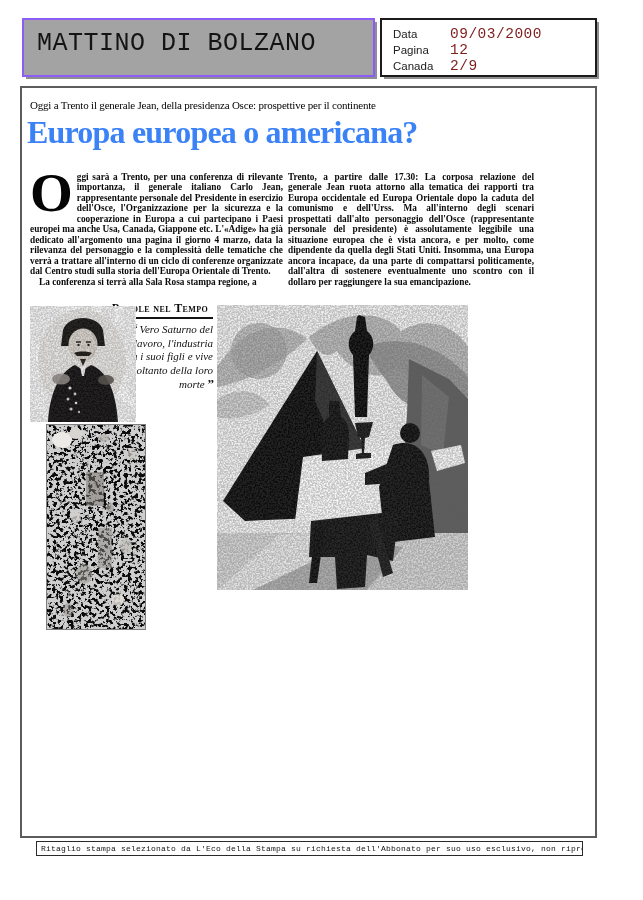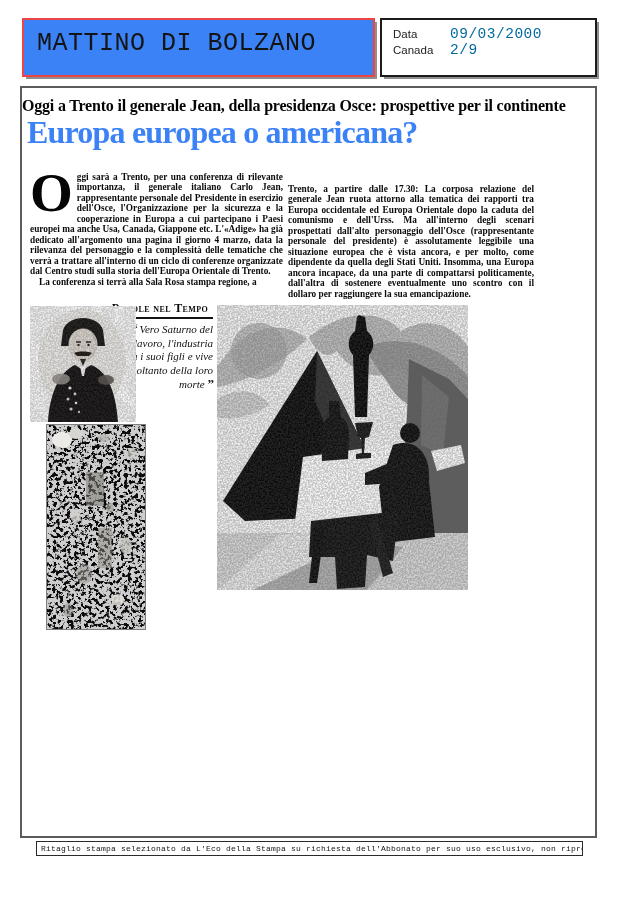--- a/index.html
+++ b/index.html
@@ -4,62 +4,62 @@
 <style>
   * { margin:0; padding:0; box-sizing:border-box; }
   html,body { width:643px; height:900px; background:#ffffff; overflow:hidden; }
   body { position:relative; font-family:"Liberation Serif", serif; color:#0d0d0d; }
 
   .abs { position:absolute; }
 
   
   .masthead-box {
     left:22px; top:18px; width:353px; height:59px;
-    border:2px solid #ef4444; background:#3b82f6;
+    border:2px solid #8b5cf6; background:#a3a3a3;
     box-shadow:3px 3px 0 -1px #8f8f8f;
   }
   .masthead-title {
     padding:9px 0 0 13px;
     font-family:"Liberation Mono", monospace;
     font-size:25px; letter-spacing:0.5px; color:#141414; white-space:nowrap;
   }
   .meta-box {
     left:380px; top:18px; width:217px; height:59px;
     border:2px solid #1b1b1b; background:#fff;
     box-shadow:3px 3px 0 -1px #8f8f8f;
     padding:6px 8px 0 11px;
   }
   .meta-row { display:grid; grid-template-columns:57px 1fr; height:16px; align-items:center; }
   .meta-label { font-family:"Liberation Sans", sans-serif; font-size:11.5px; color:#222; }
-  .meta-value { font-family:"Liberation Mono", monospace; font-size:14.5px; color:#0369a1; letter-spacing:0.5px; }
+  .meta-value { font-family:"Liberation Mono", monospace; font-size:14.5px; color:#7f1d1d; letter-spacing:0.5px; }
 
   
   .main-box {
     left:20px; top:86px; width:577px; height:752px;
     border:2px solid #5c5c5c; background:#fff;
   }
 
   .kicker {
-    left:22px; top:98px; width:520px;
-    font-weight:bold; font-size:16px; line-height:15px;
+    left:30px; top:98px; width:520px;
+    font-weight:normal; font-size:11px; line-height:15px;
     letter-spacing:-0.2px; color:#040404; white-space:nowrap;
   }
   .headline {
     left:27px; top:110px; width:540px;
     font-weight:bold; font-size:32px; line-height:44px;
     letter-spacing:-0.8px; color:#3b82f6; white-space:nowrap;
   }
 
   
   .bodycol {
     font-size:9.3px; line-height:10.45px; font-weight:bold;
     text-align:justify; color:#0a0a0a;
   }
   .col-left  { left:30px;  top:172px; width:253px; height:128px; }
-  .col-right { left:288px; top:184px; width:246px; height:140px; }
+  .col-right { left:288px; top:172px; width:246px; height:140px; }
   .dropcap {
     float:left; font-size:55px; line-height:42px; font-weight:bold;
     padding:0 4px 0 0; color:#050505;
   }
   .para2 { text-indent:9px; }
 
   
   .quote-box { left:107px; top:301px; width:106px; }
   .quote-title {
     font-variant:small-caps; font-weight:bold; font-size:12px;
@@ -108,20 +108,24 @@
 </svg>
 
 <div class="abs masthead-box">
   <div class="masthead-title">MATTINO DI BOLZANO</div>
 </div>
 
 <div class="abs meta-box">
   <div class="meta-row">
     <span class="meta-label">Data</span>
     <span class="meta-value">09/03/2000</span>
+  </div>
+  <div class="meta-row">
+    <span class="meta-label">Pagina</span>
+    <span class="meta-value">12</span>
   </div>
   <div class="meta-row">
     <span class="meta-label">Canada</span>
     <span class="meta-value">2/9</span>
   </div>
 </div>
 
 <div class="abs main-box"></div>
 
 <div class="abs kicker">Oggi a Trento il generale Jean, della presidenza Osce: prospettive per il continente</div>

